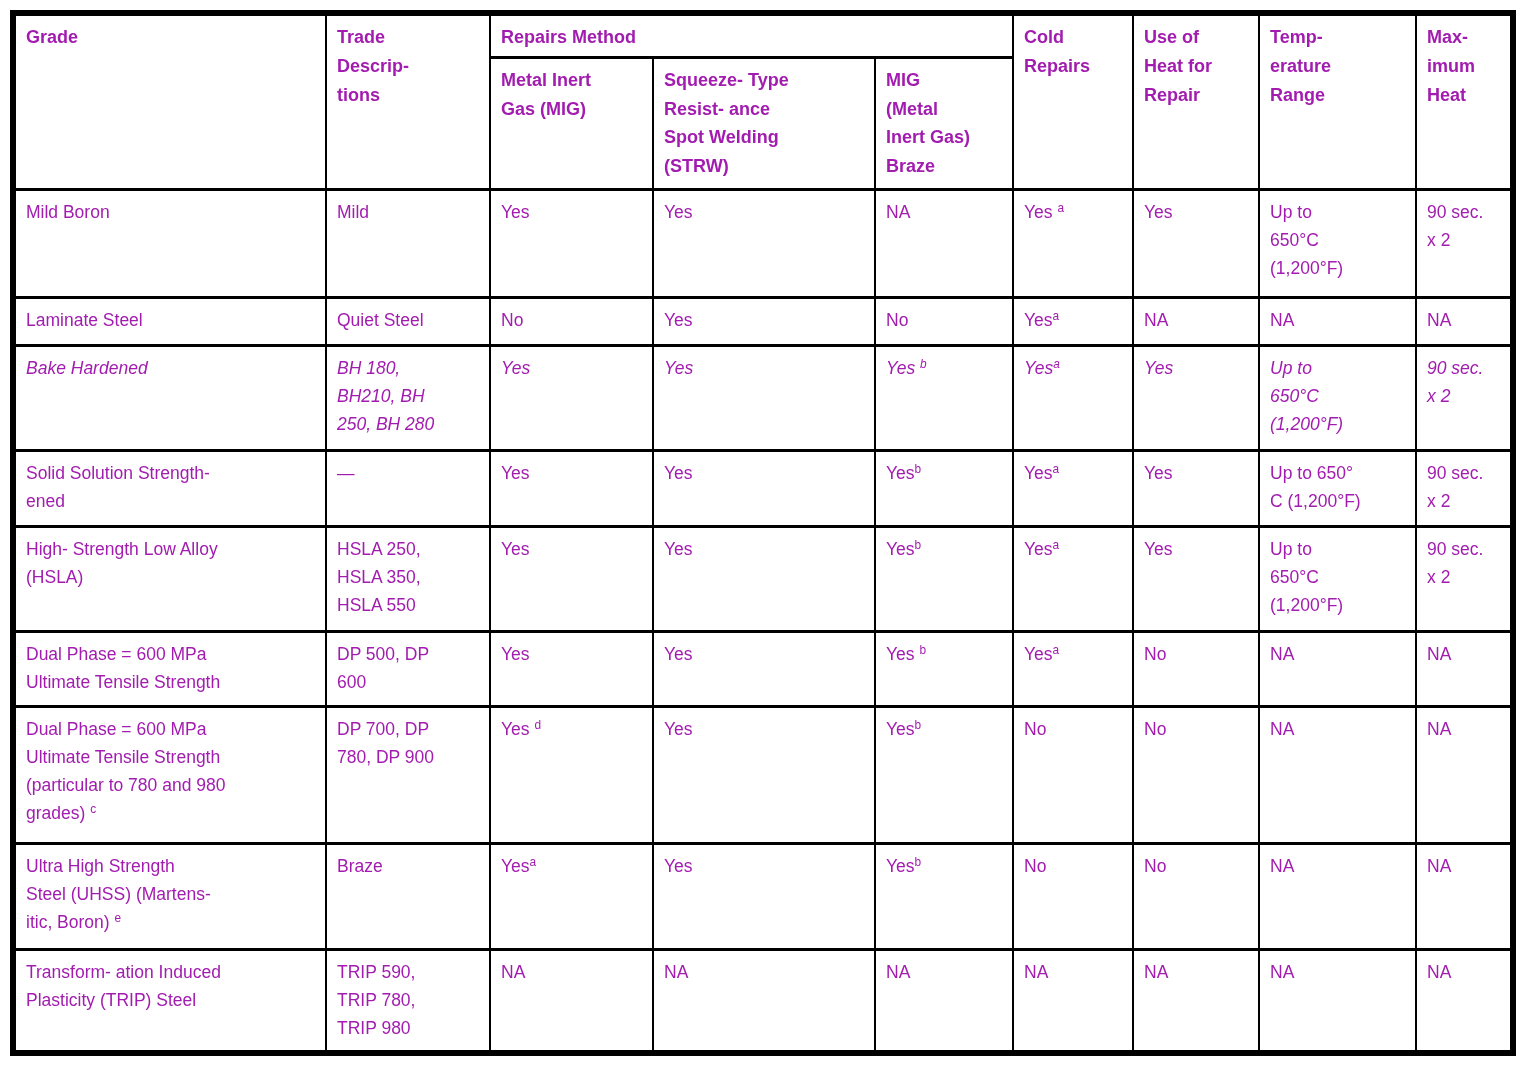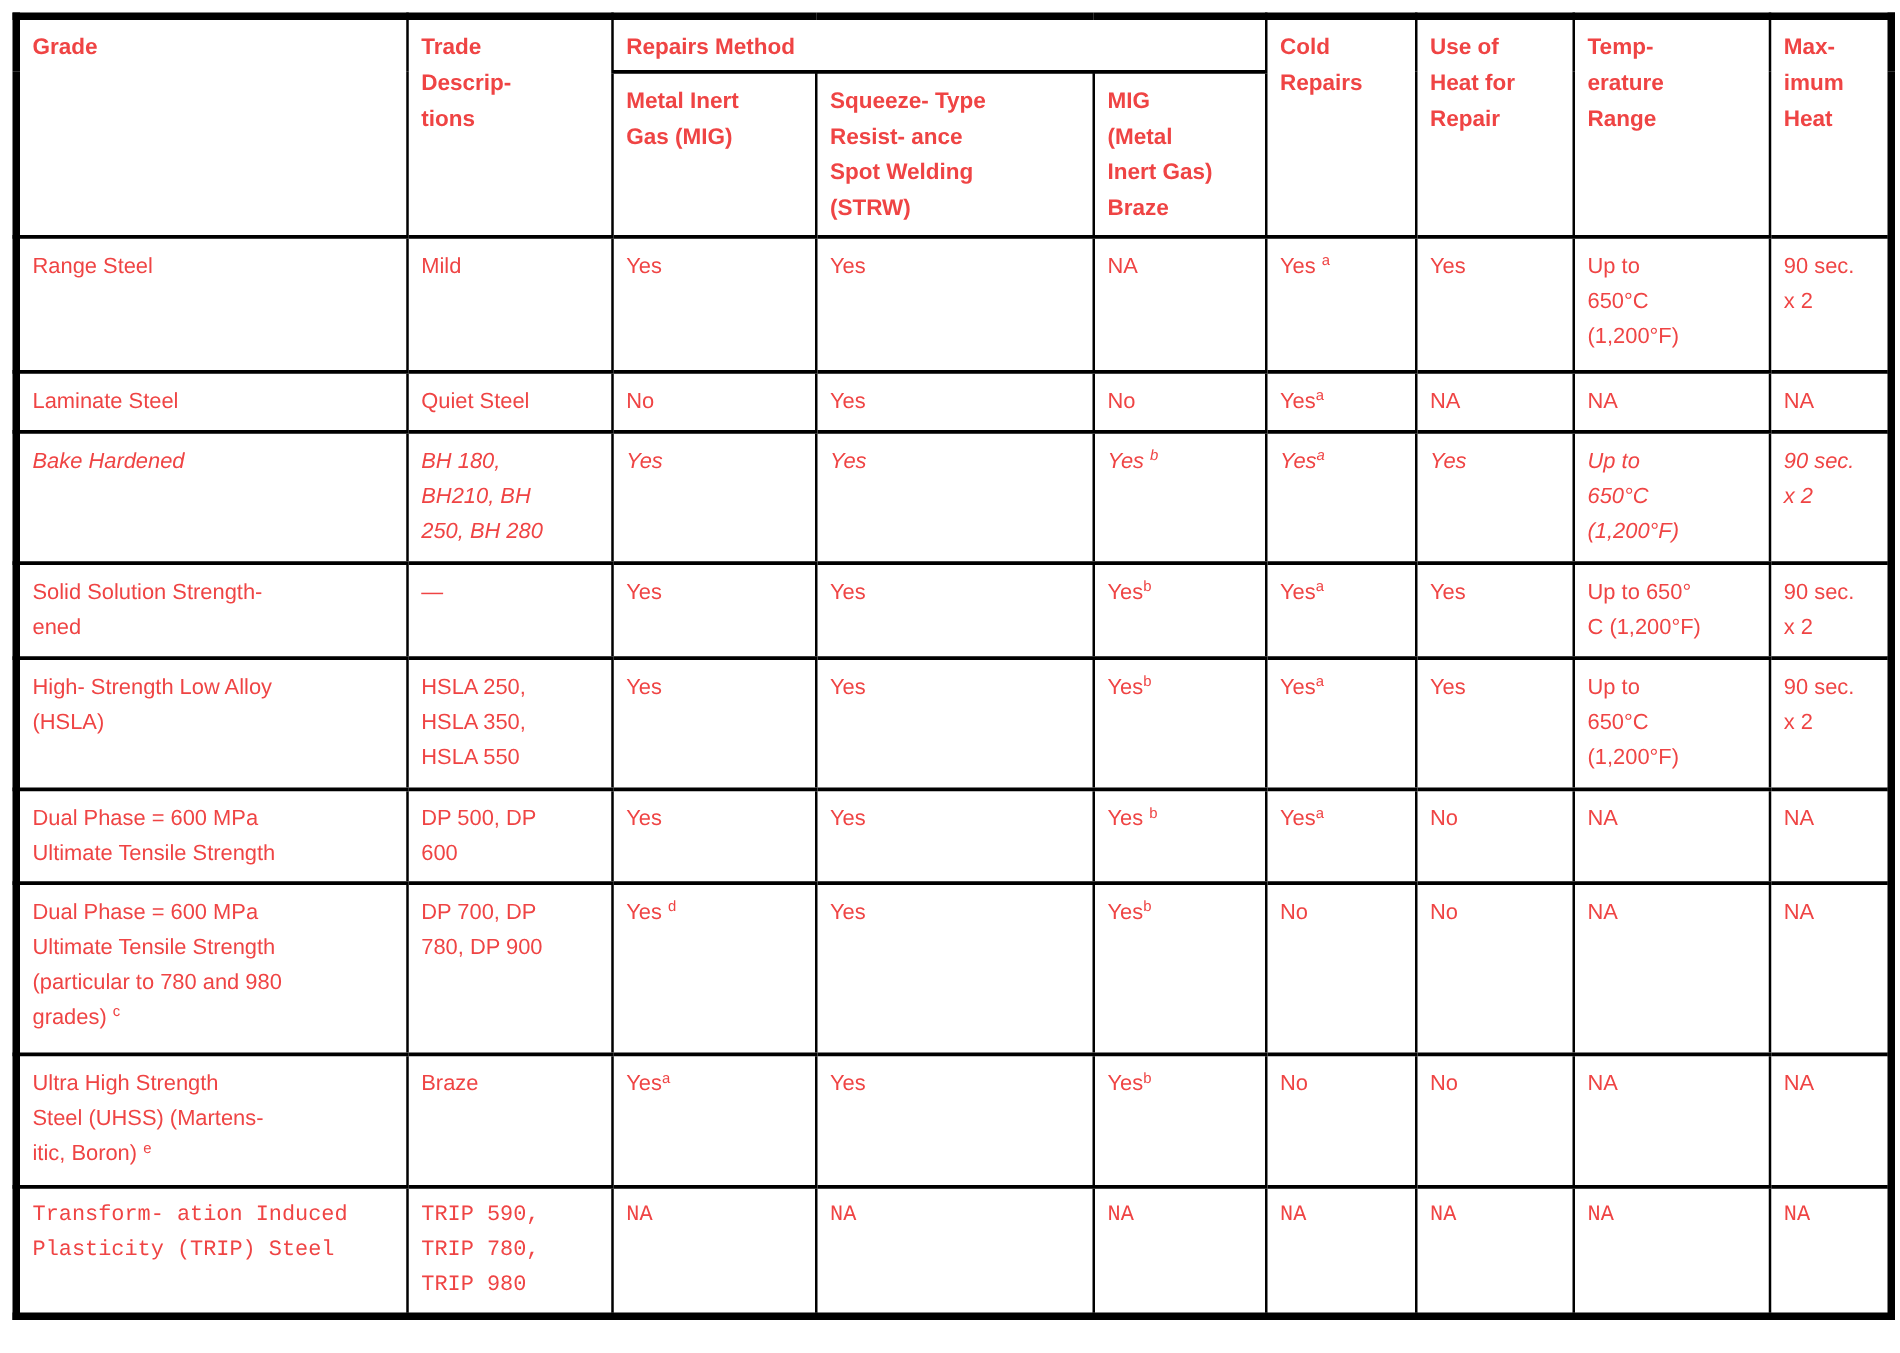--- a/index.html
+++ b/index.html
@@ -5,21 +5,21 @@
   html, body {
     margin: 0;
     padding: 0;
     background: #ffffff;
     width: 1520px;
     height: 1082px;
     overflow: hidden;
   }
   .page {
     font-family: "Liberation Sans", "DejaVu Sans", sans-serif;
-    color: #ef4444;
+    color: #a21caf;
     padding: 10px 8px 8px 10px;
     box-sizing: border-box;
   }
   table.grid {
     border-collapse: collapse;
     table-layout: fixed;
     width: 1502px;
     background: #ffffff;
     border: 6px solid #000000;
   }
@@ -54,21 +54,21 @@
   thead tr:nth-child(2) { height: 132px; }
   
   tbody tr:nth-child(1) { height: 108px; }
   tbody tr:nth-child(2) { height: 48px;  }
   tbody tr:nth-child(3) { height: 105px; font-style: italic; }
   tbody tr:nth-child(4) { height: 76px;  }
   tbody tr:nth-child(5) { height: 105px; }
   tbody tr:nth-child(6) { height: 75px;  }
   tbody tr:nth-child(7) { height: 137px; }
   tbody tr:nth-child(8) { height: 106px; }
-  tbody tr:nth-child(9) { height: 104px; font-family: Liberation Mono, monospace; }
+  tbody tr:nth-child(9) { height: 104px; }
 </style>
 </head>
 <body>
 
 <div class="page">
   <table class="grid">
     <colgroup>
       <col style="width:313px">
       <col style="width:164px">
       <col style="width:163px">
@@ -90,21 +90,21 @@
         <th rowspan="2">Max-<br>imum<br>Heat</th>
       </tr>
       <tr>
         <th>Metal Inert<br>Gas (MIG)</th>
         <th>Squeeze- Type<br>Resist- ance<br>Spot Welding<br>(STRW)</th>
         <th>MIG<br>(Metal<br>Inert Gas)<br>Braze</th>
       </tr>
     </thead>
     <tbody>
         <tr>
-          <td>Range Steel</td>
+          <td>Mild Boron</td>
           <td>Mild</td>
           <td>Yes</td>
           <td>Yes</td>
           <td>NA</td>
           <td>Yes <sup>a</sup></td>
           <td>Yes</td>
           <td>Up to<br>650°C<br>(1,200°F)</td>
           <td>90 sec.<br>x 2</td>
         </tr>
         <tr>

